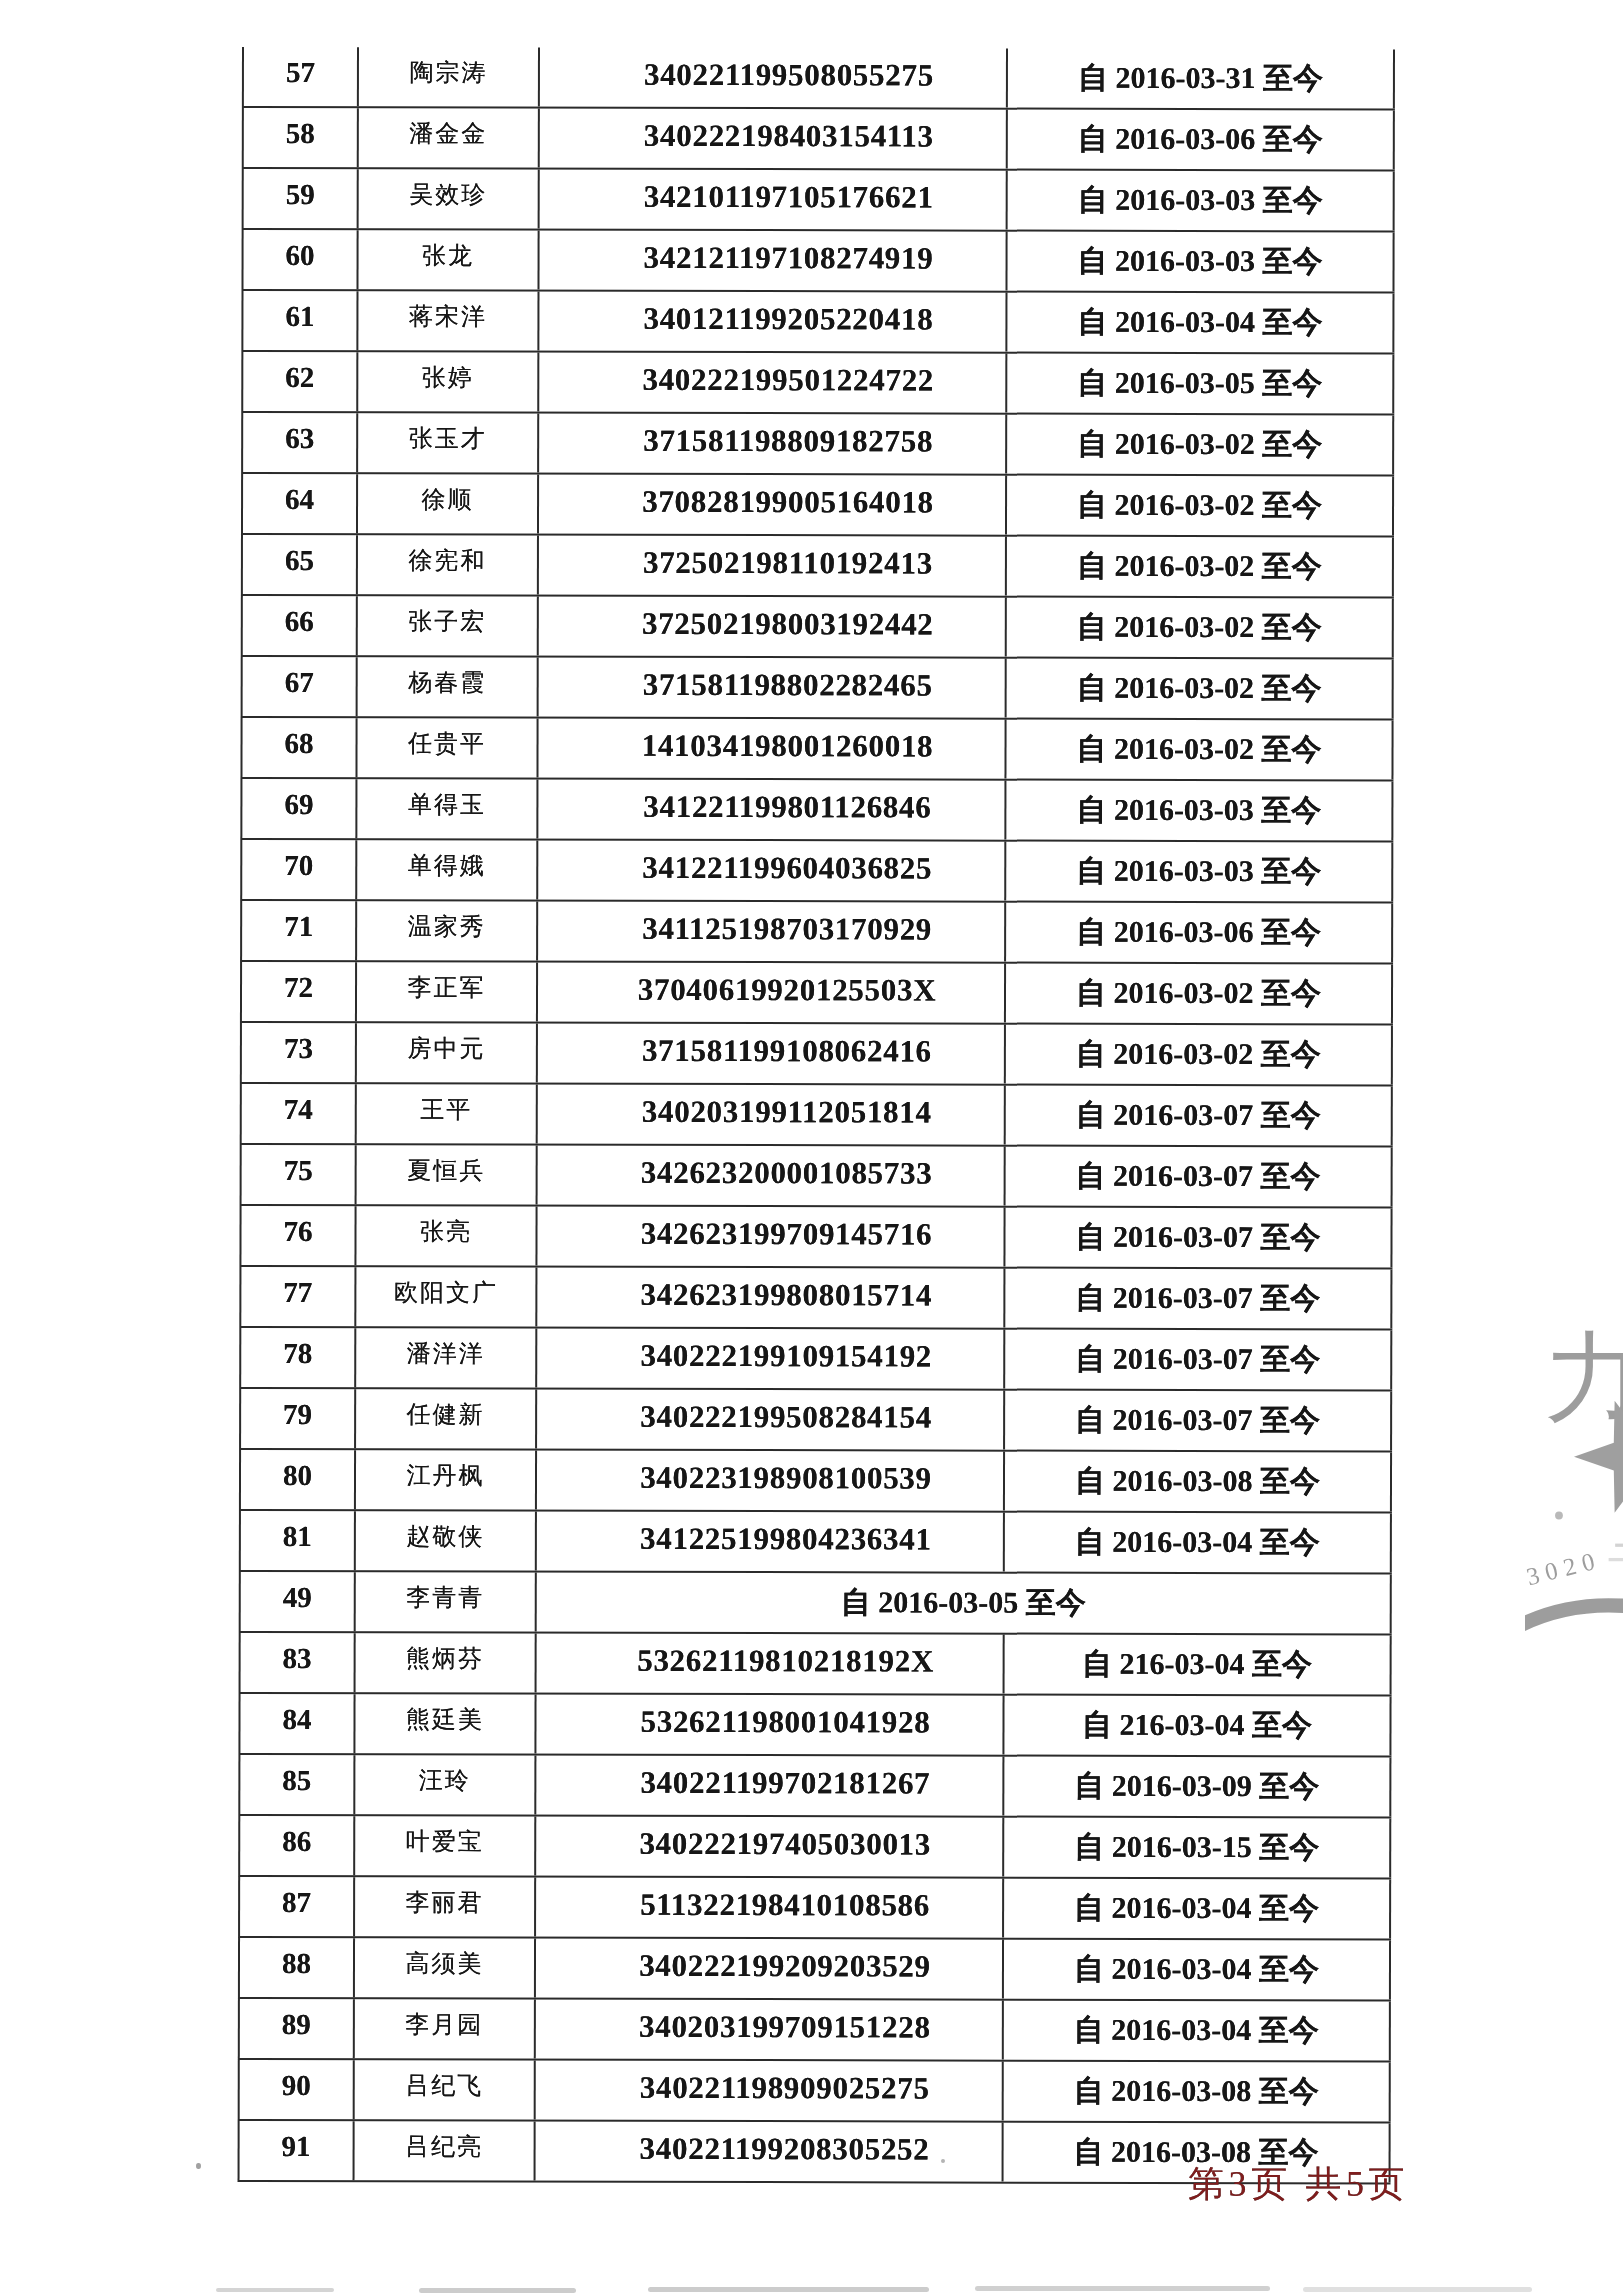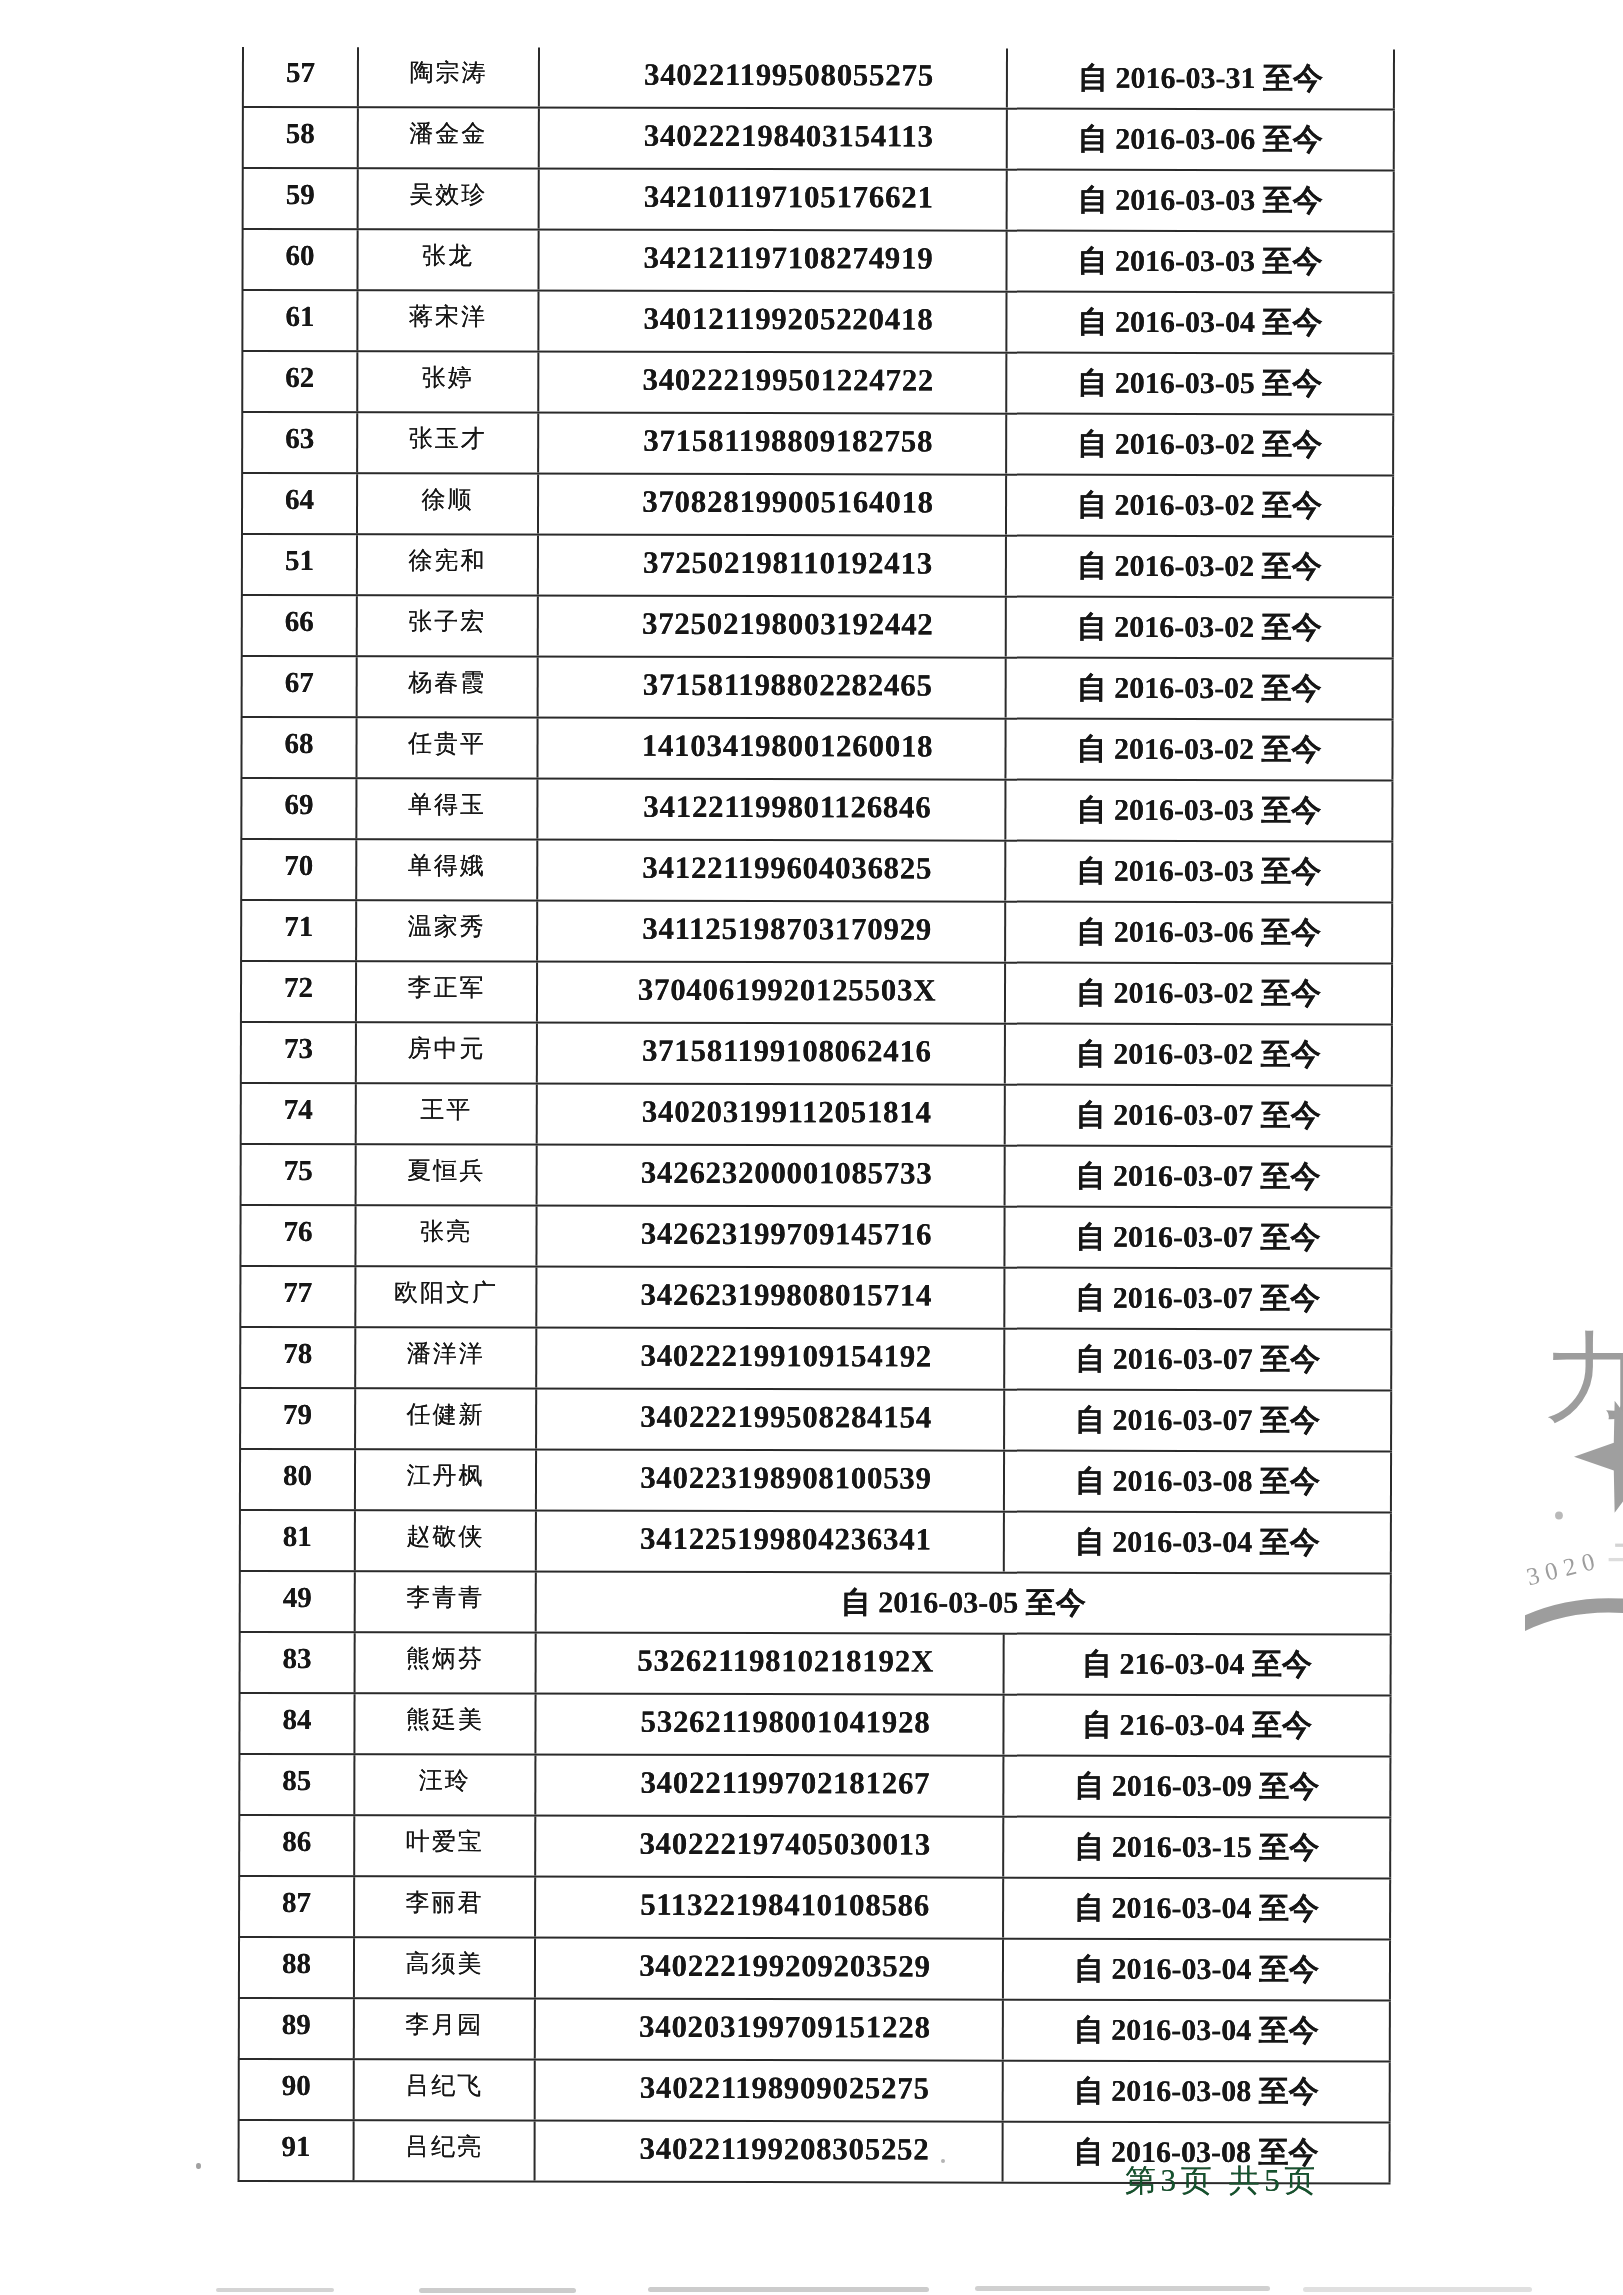--- a/index.html
+++ b/index.html
@@ -48,23 +48,23 @@
     border-right:2px solid #2b2b2b;
     font-size:31px;font-weight:bold;letter-spacing:0.7px;margin-left:32px;
   }
   .c-period{
     flex:1;
     border-right:2px solid #2b2b2b;
     font-size:30px;font-weight:bold;
   }
   
   .footer{
-    position:absolute;left:1125px;top:2160px;
-    font-size:31px;letter-spacing:4.6px;
-    color:#14532d;
+    position:absolute;left:1188px;top:2160px;
+    font-size:36px;letter-spacing:4.6px;
+    color:#7f1d1d;
     text-shadow:0 0 0.4px rgba(30,30,30,.7);
   }
   
   .stamp{
     position:absolute;left:1525px;top:1283px;width:98px;height:367px;
     filter:blur(0.5px);
     opacity:.85;
   }
   
   .smudge{position:absolute;background:#555;border-radius:2.6px;}
@@ -126,21 +126,21 @@
     </div>
 
     <div class="tr">
       <div class="td c-no">64</div>
       <div class="td c-name">徐顺</div>
       <div class="td c-id">370828199005164018</div>
       <div class="td c-period">自 2016-03-02 至今</div>
     </div>
 
     <div class="tr">
-      <div class="td c-no">51</div>
+      <div class="td c-no">65</div>
       <div class="td c-name">徐宪和</div>
       <div class="td c-id">372502198110192413</div>
       <div class="td c-period">自 2016-03-02 至今</div>
     </div>
 
     <div class="tr">
       <div class="td c-no">66</div>
       <div class="td c-name">张子宏</div>
       <div class="td c-id">372502198003192442</div>
       <div class="td c-period">自 2016-03-02 至今</div>

